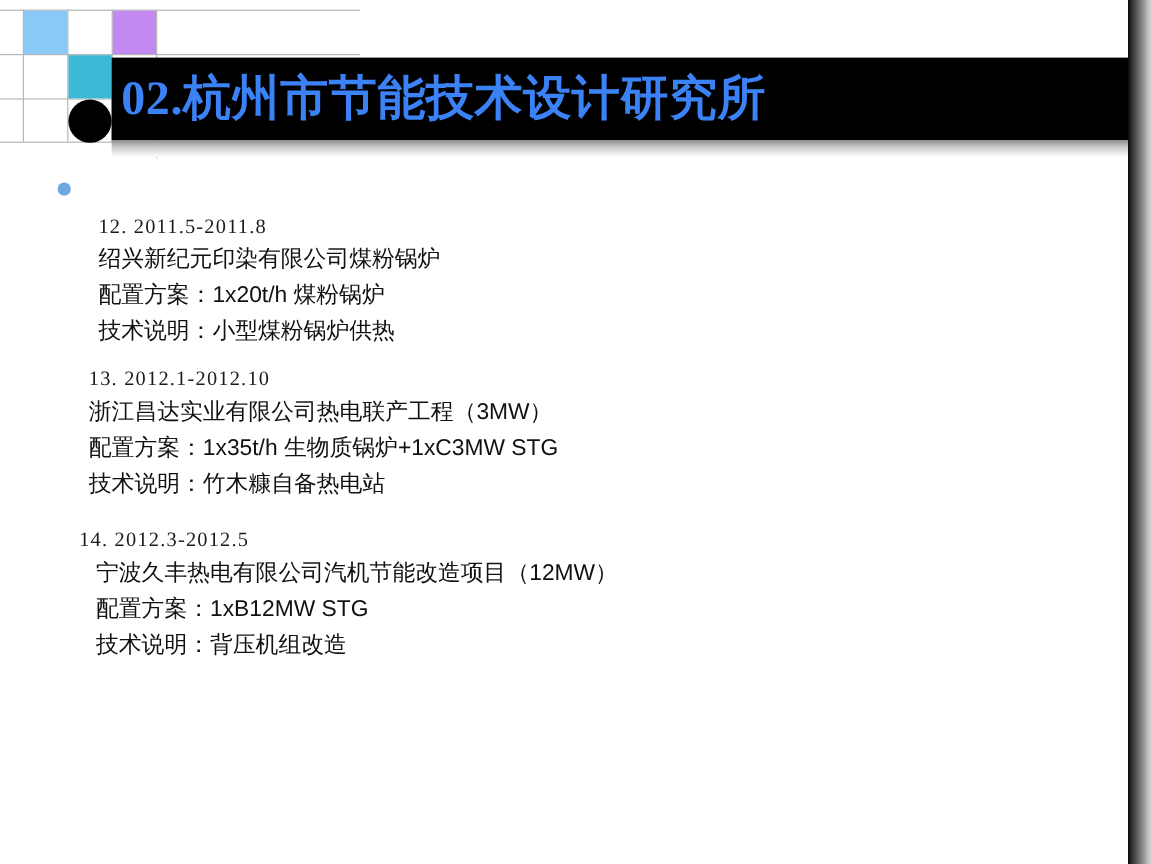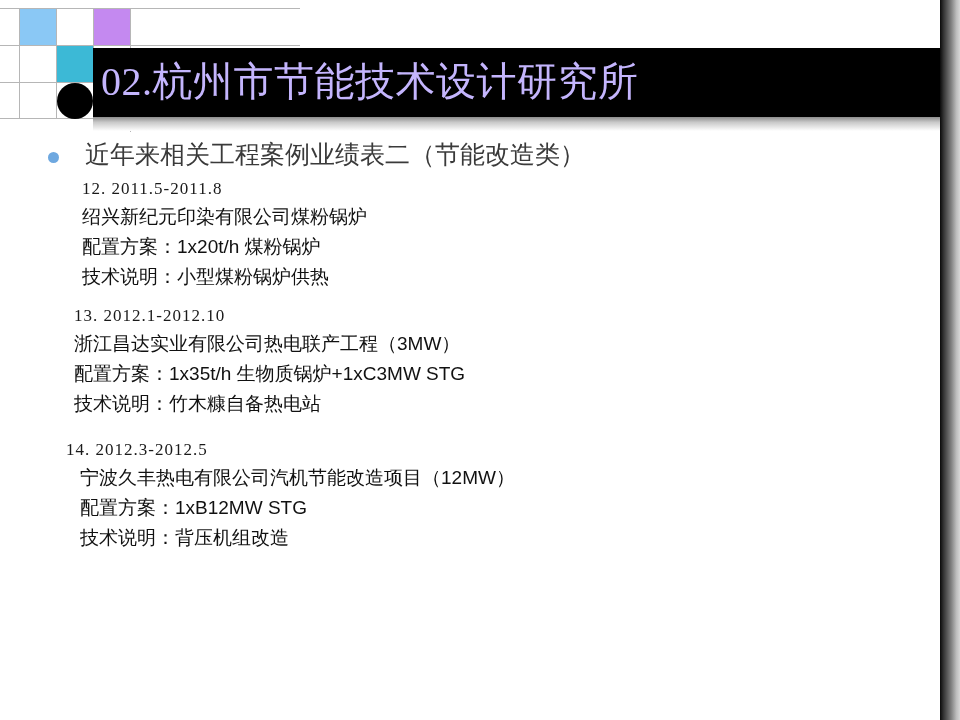--- a/index.html
+++ b/index.html
@@ -76,24 +76,24 @@
     width: 847px;
     height: 14px;
     background: linear-gradient(to bottom, #8d8d8d 0%, #c9c9c9 38%, #ffffff 100%);
     z-index: 3;
   }
   #slide-title {
     position: absolute;
     left: 8px;
     top: 1px;
     font-family: "Liberation Serif", "DejaVu Serif", serif;
-    font-weight: normal;
+    font-weight: bold;
     font-size: 40px;
     line-height: 66px;
-    color: #c4b5fd;
+    color: #3b82f6;
     white-space: nowrap;
     letter-spacing: 0.5px;
   }
 
   
   #right-edge {
     position: absolute;
     right: 0;
     top: 0;
     width: 20px;
@@ -202,21 +202,20 @@
 
   <div id="title-bar">
     <div id="slide-title">02.杭州市节能技术设计研究所</div>
   </div>
   <div id="title-bar-shadow"></div>
 
   <div id="content">
 
     <div class="heading-row">
       <span class="bullet"></span>
-      <span class="heading-text">近年来相关工程案例业绩表二（节能改造类）</span>
     </div>
 
     <div class="entry" style="left:82px; top:36px;">
       <div class="entry-date">12.  2011.5-2011.8</div>
       <div class="entry-body">
         <div class="entry-line">绍兴新纪元印染有限公司煤粉锅炉</div>
         <div class="entry-line">配置方案：1x20t/h 煤粉锅炉</div>
         <div class="entry-line">技术说明：小型煤粉锅炉供热</div>
       </div>
     </div>

